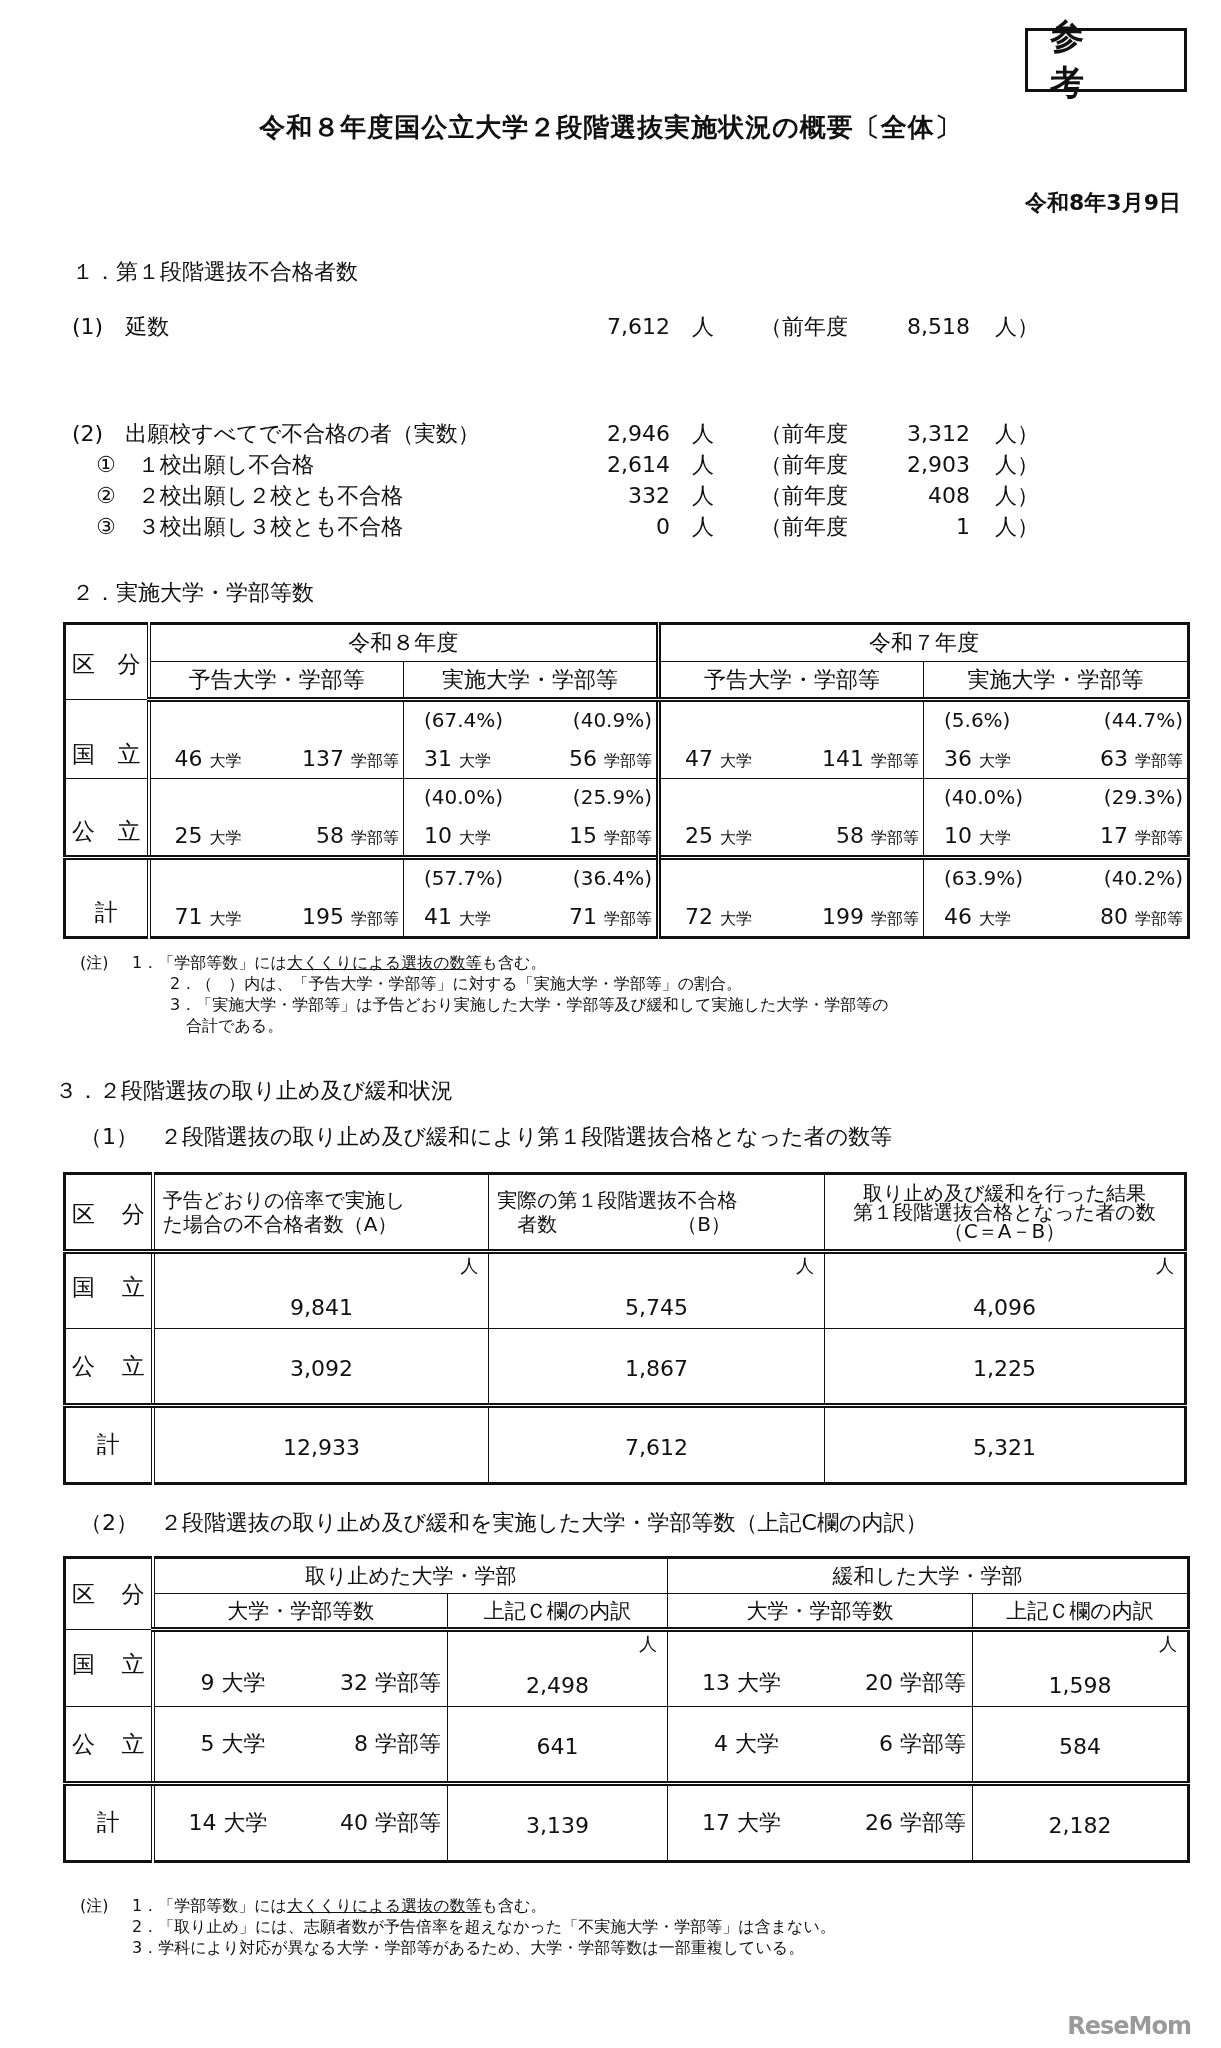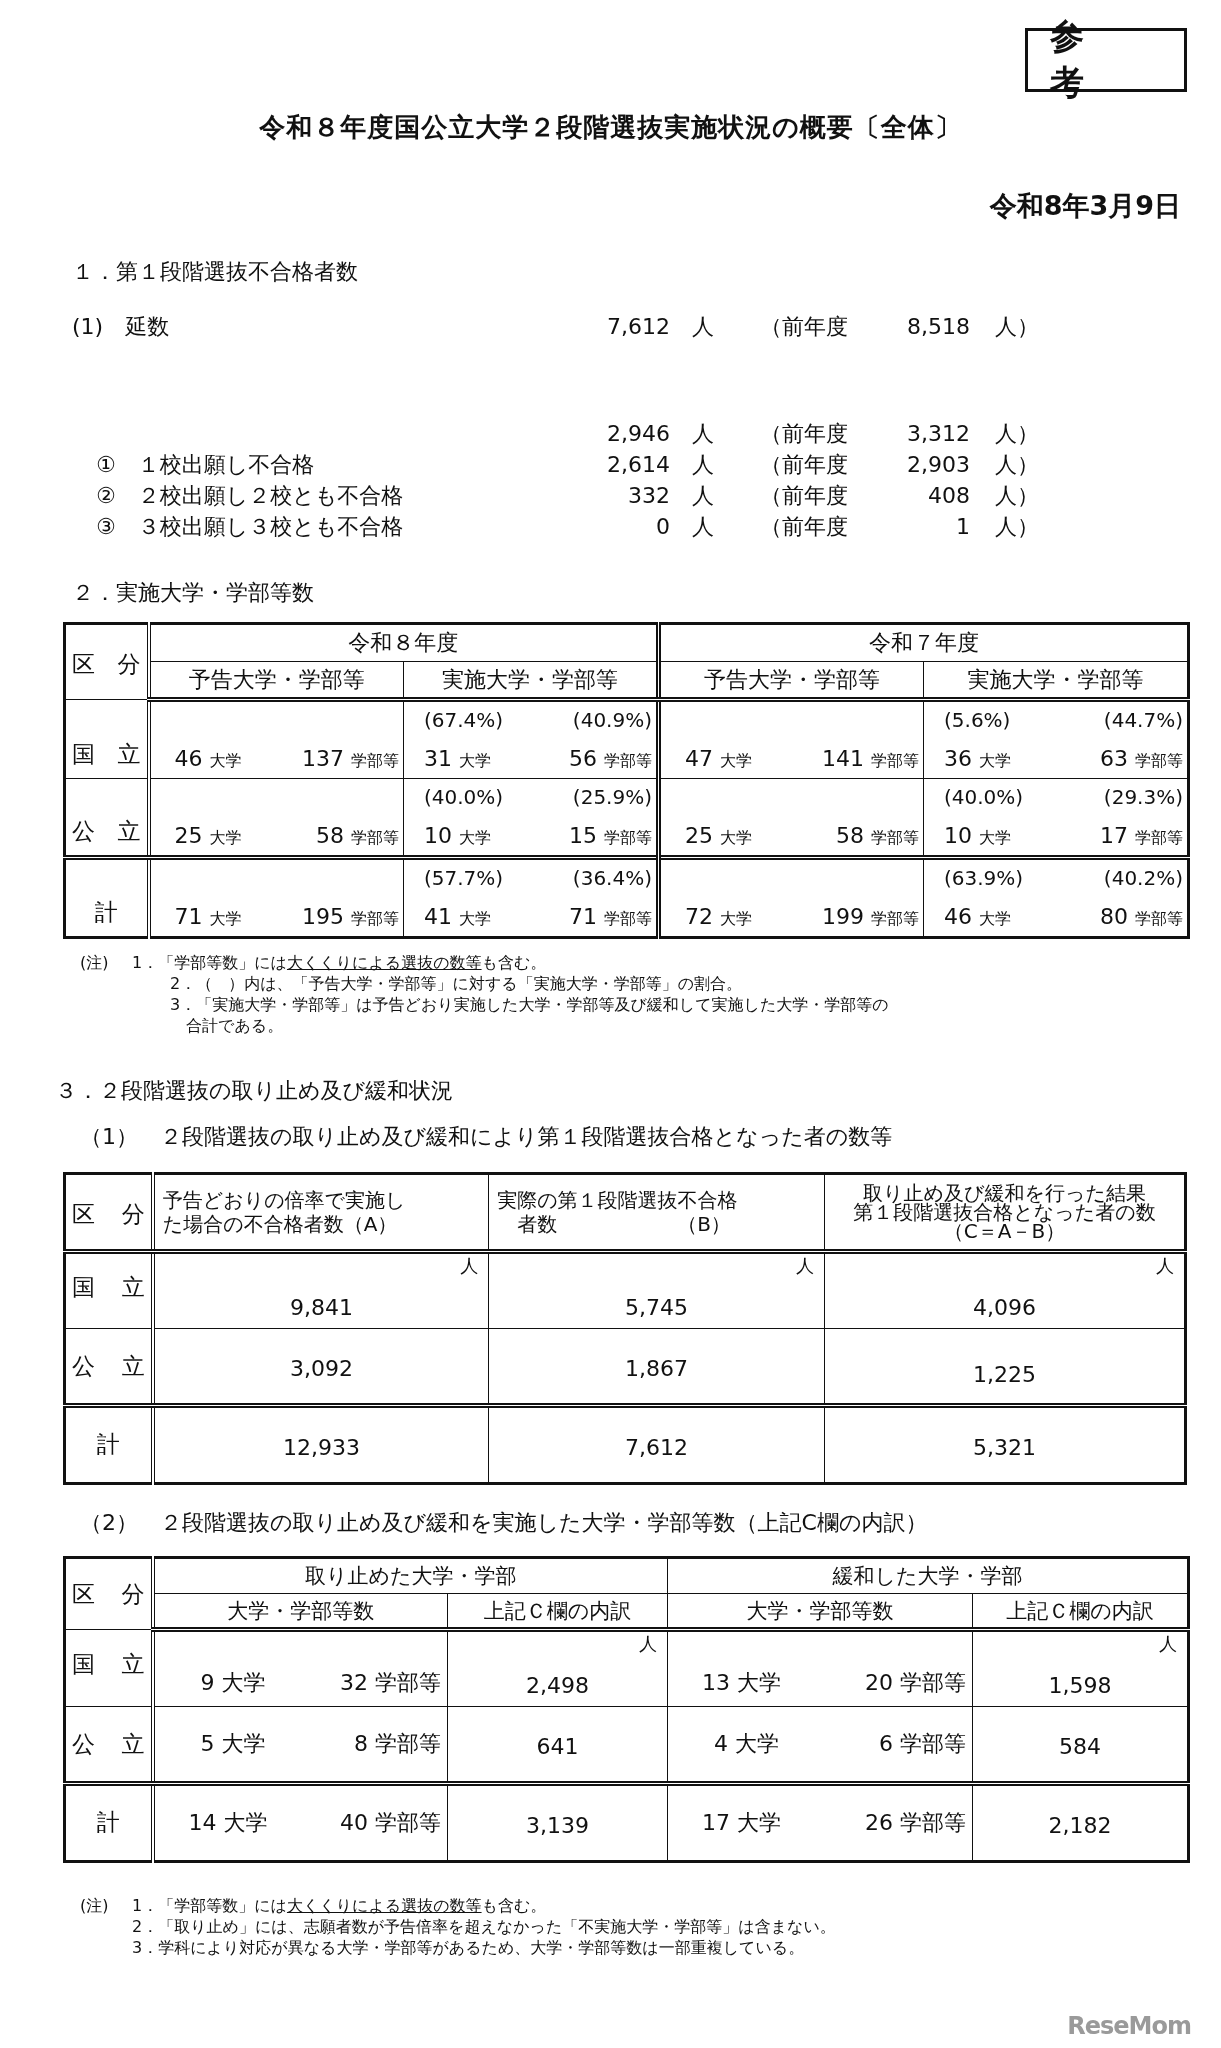--- a/index.html
+++ b/index.html
@@ -5,21 +5,21 @@
   * { box-sizing: border-box; margin: 0; padding: 0; }
   html, body { width: 1221px; height: 2048px; background: #ffffff; overflow: hidden; }
   body { position: relative; font-family: "DejaVu Sans", "Liberation Sans", sans-serif; color: #111; }
 
   .abs { position: absolute; }
 
   
   .ref-box { left: 1025px; top: 28px; width: 162px; height: 64px; border: 3px solid #111; display: flex; align-items: center; justify-content: center; font-size: 34px; font-weight: bold; letter-spacing: 22px; padding-left: 22px; }
 
   .title { left: 0; width: 1221px; top: 110px; text-align: center; font-size: 26px; font-weight: bold; letter-spacing: 1px; }
-  .date { right: 40px; top: 188px; font-size: 27px; font-weight: bold; }
+  .date { right: 40px; top: 188px; font-size: 22px; font-weight: bold; }
 
   .h1 { font-size: 22px; }
   .row-line { font-size: 22px; white-space: nowrap; height: 30px; line-height: 30px; }
   .row-line span { position: absolute; top: 0; }
   .num { text-align: right; }
 
   
   table { border-collapse: collapse; position: absolute; table-layout: fixed; }
   td { border: 1px solid #111; font-size: 21px; vertical-align: middle; }
   .t-outer { border: 3px solid #111; }
@@ -85,20 +85,21 @@
 <div>
   <div class="abs row-line" style="left:0; top:312px; width:1168px;">
     <span style="left:72px;">(1)　延数</span>
     <span class="num" style="left:580px; width:90px;">7,612</span>
     <span style="left:692px;">人</span>
     <span style="left:760px;">（前年度</span>
     <span class="num" style="left:880px; width:90px;">8,518</span>
     <span style="left:995px;">人）</span>
   </div>
   <div class="abs row-line" style="left:0; top:419px; width:1221px;">
+    <span style="left:72px;">(2)　出願校すべてで不合格の者（実数）</span>
     <span class="num" style="left:580px; width:90px;">2,946</span>
     <span style="left:692px;">人</span>
     <span style="left:760px;">（前年度</span>
     <span class="num" style="left:880px; width:90px;">3,312</span>
     <span style="left:995px;">人）</span>
   </div>
   <div class="abs row-line" style="left:0; top:450px; width:1221px;">
     <span style="left:96px;">①　１校出願し不合格</span>
     <span class="num" style="left:580px; width:90px;">2,614</span>
     <span style="left:692px;">人</span>
@@ -340,21 +341,21 @@
             <span class="val" style="bottom:22px;">3,092</span>
           </div>
         </td>
     <td>
           <div class="val-cell">
             <span class="val" style="bottom:22px;">1,867</span>
           </div>
         </td>
     <td>
           <div class="val-cell">
-            <span class="val" style="bottom:16px;">1,225</span>
+            <span class="val" style="bottom:22px;">1,225</span>
           </div>
         </td>
   </tr>
   <tr class="data sep-top">
     <td class="kubun">
           <div class="val-cell">
       <span class="kb-c" style="bottom:22px;">計</span>
     </div>
         </td>
     <td>

